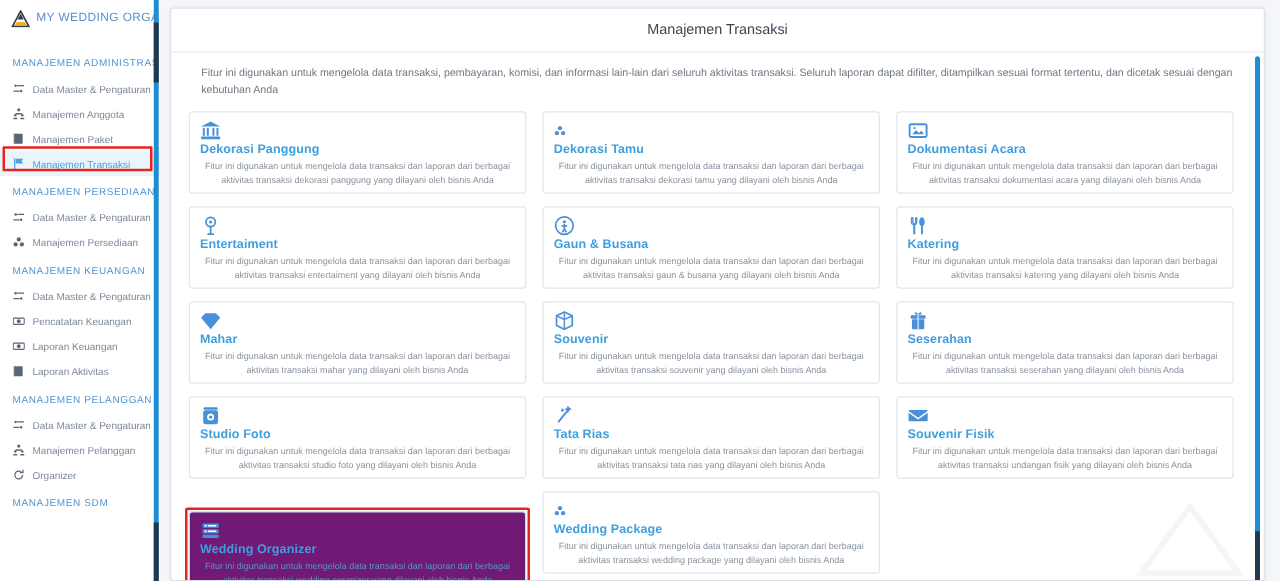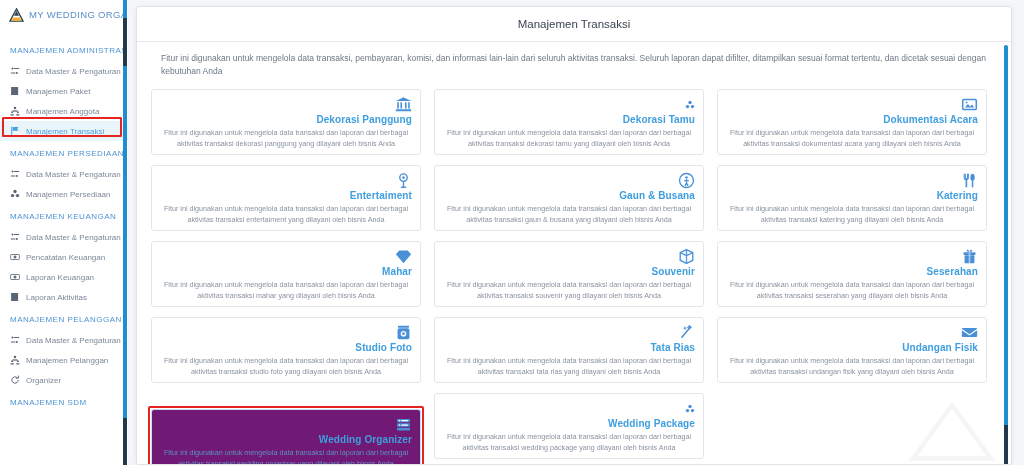--- a/index.html
+++ b/index.html
@@ -74,21 +74,21 @@
     padding: 10px 24px 11px 24px;
     font-size: 8.5px; color: #6e7884; line-height: 1.55; text-align: left;
   }
   .cards {
     padding: 0 14px 10px 14px;
     display: flex; flex-wrap: wrap; gap: 10px 13px;
   }
   .card {
     width: 270px; height: 66px;
     border: 1px solid #e2e6ea; border-radius: 3px; background: #fff;
-    display: flex; flex-direction: column; align-items: flex-end;
+    display: flex; flex-direction: column; align-items: flex-start;
     padding: 6px 8px 4px 8px; position: relative;
   }
   .card.selected { background: #701a75; border-color: #c2dff2; margin-top: 16px; }
   .card-icon {
     height: 17px; display: flex; align-items: center; justify-content: center;
     color: #4a90d9; margin-bottom: 1px;
   }
   .card-icon svg { display: block; }
   .card-title {
     font-size: 10px; color: #3f9ede; font-weight: 700; margin-bottom: 3px;
@@ -141,37 +141,37 @@
               <rect x="6" y="3.3" width="9" height="1.5" rx=".7"></rect>
               <circle cx="11" cy="11" r="1.6"></circle>
               <rect x="1" y="10.3" width="8" height="1.5" rx=".7"></rect>
             </svg>
           </span>
           <span class="nav-label">Data Master &amp; Pengaturan</span>
         </div>
         <div class="nav-item">
           <span class="ico">
             <svg width="10" height="10" viewBox="0 0 16 16" fill="currentColor">
-              <path d="M3 1.5h9a1 1 0 011 1v11a1 1 0 01-1 1H3z"></path>
-              <rect x="1.6" y="1.5" width="1.4" height="13"></rect>
-            </svg>
-          </span>
-          <span class="nav-label">Manajemen Paket</span>
-        </div>
-        <div class="nav-item">
-          <span class="ico">
-            <svg width="10" height="10" viewBox="0 0 16 16" fill="currentColor">
               <circle cx="8" cy="3" r="2"></circle>
               <path d="M4 7h8v2H4z"></path>
               <circle cx="3.5" cy="10" r="1.6"></circle>
               <circle cx="12.5" cy="10" r="1.6"></circle>
               <path d="M1 13h5v2H1zM10 13h5v2h-5z"></path>
             </svg>
           </span>
           <span class="nav-label">Manajemen Anggota</span>
+        </div>
+        <div class="nav-item">
+          <span class="ico">
+            <svg width="10" height="10" viewBox="0 0 16 16" fill="currentColor">
+              <path d="M3 1.5h9a1 1 0 011 1v11a1 1 0 01-1 1H3z"></path>
+              <rect x="1.6" y="1.5" width="1.4" height="13"></rect>
+            </svg>
+          </span>
+          <span class="nav-label">Manajemen Paket</span>
         </div>
         <div class="nav-item active">
           <span class="ico">
             <svg width="10" height="10" viewBox="0 0 16 16" fill="currentColor">
               <rect x="2" y="1" width="1.6" height="14"></rect>
               <path d="M4.2 1.6h9.5l-2.2 3 2.2 3H4.2z"></path>
             </svg>
           </span>
           <span class="nav-label">Manajemen Transaksi</span>
         </div>
@@ -416,21 +416,21 @@
           <div class="card-title">Tata Rias</div>
           <div class="card-desc">Fitur ini digunakan untuk mengelola data transaksi dan laporan dari berbagai aktivitas transaksi tata rias yang dilayani oleh bisnis Anda</div>
         </div>
         <div class="card">
           <div class="card-icon">
             <svg width="17" height="17" viewBox="0 0 20 20" fill="currentColor">
               <path d="M2 4.6h16a1 1 0 011 1L10 12 1 5.6a1 1 0 011-1z"></path>
               <path d="M1 7.4l9 6.2 9-6.2v6.8a1.2 1.2 0 01-1.2 1.2H2.2A1.2 1.2 0 011 14.2z"></path>
             </svg>
           </div>
-          <div class="card-title">Undangan Fisik</div>
+          <div class="card-title">Souvenir Fisik</div>
           <div class="card-desc">Fitur ini digunakan untuk mengelola data transaksi dan laporan dari berbagai aktivitas transaksi undangan fisik yang dilayani oleh bisnis Anda</div>
         </div>
         <div class="card selected">
           <div class="card-icon">
             <svg width="17" height="17" viewBox="0 0 20 20" fill="currentColor">
               <rect x="2.4" y="3.4" width="15.2" height="4" rx=".9"></rect>
               <rect x="2.4" y="8.6" width="15.2" height="4" rx=".9"></rect>
               <rect x="2.4" y="13.8" width="15.2" height="3.2" rx=".9"></rect>
               <circle cx="5.3" cy="5.4" r=".95" fill="#fff"></circle>
               <circle cx="5.3" cy="10.6" r=".95" fill="#fff"></circle>

